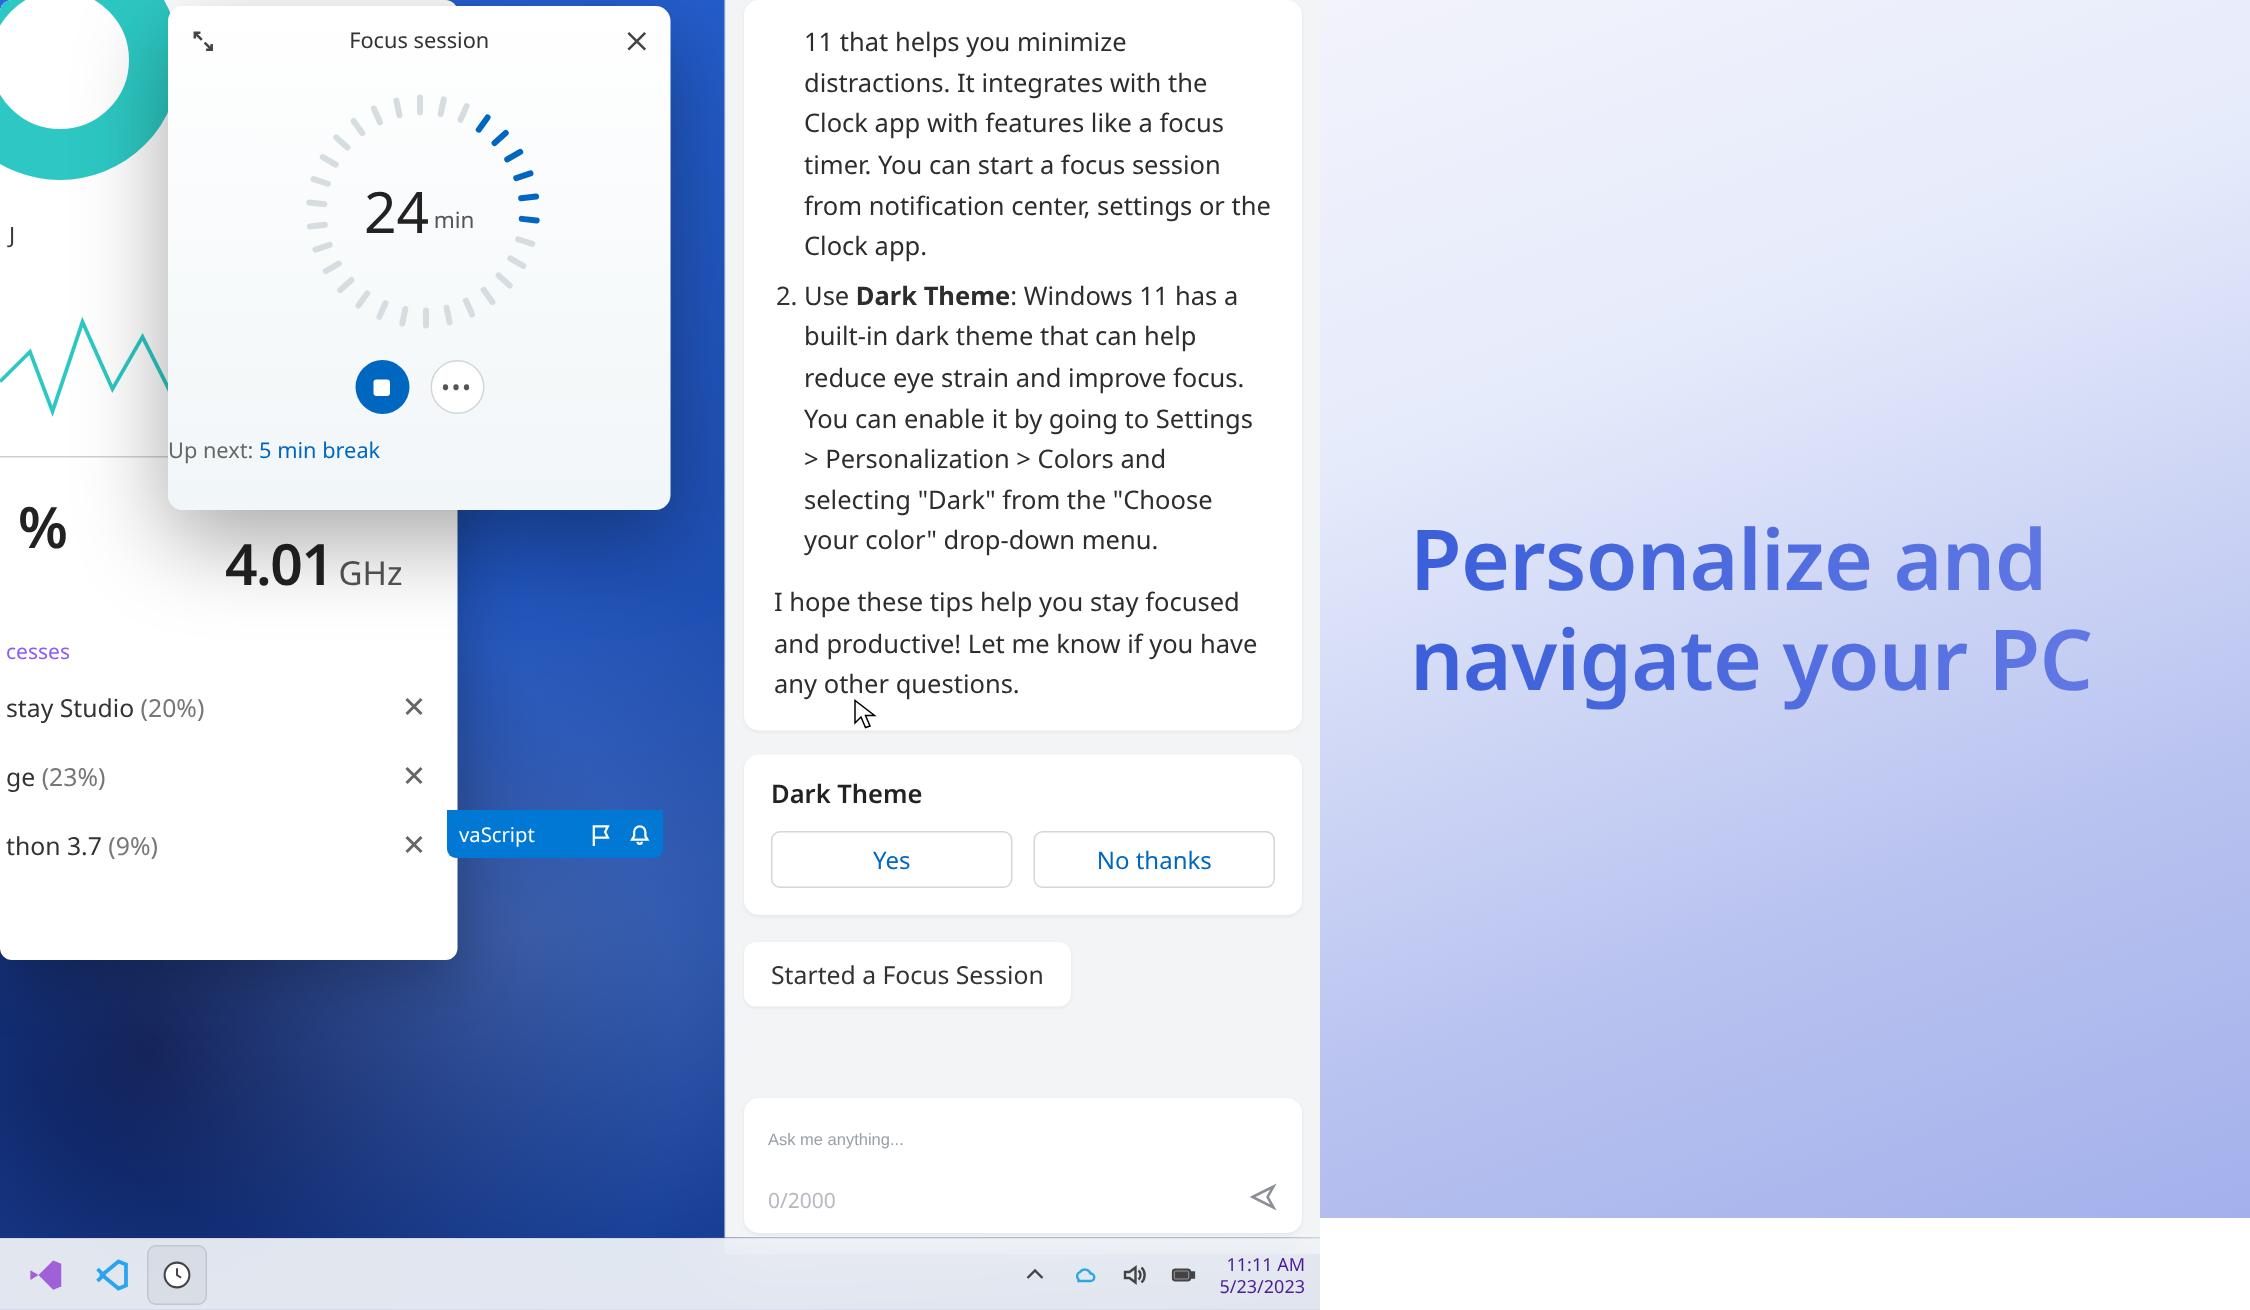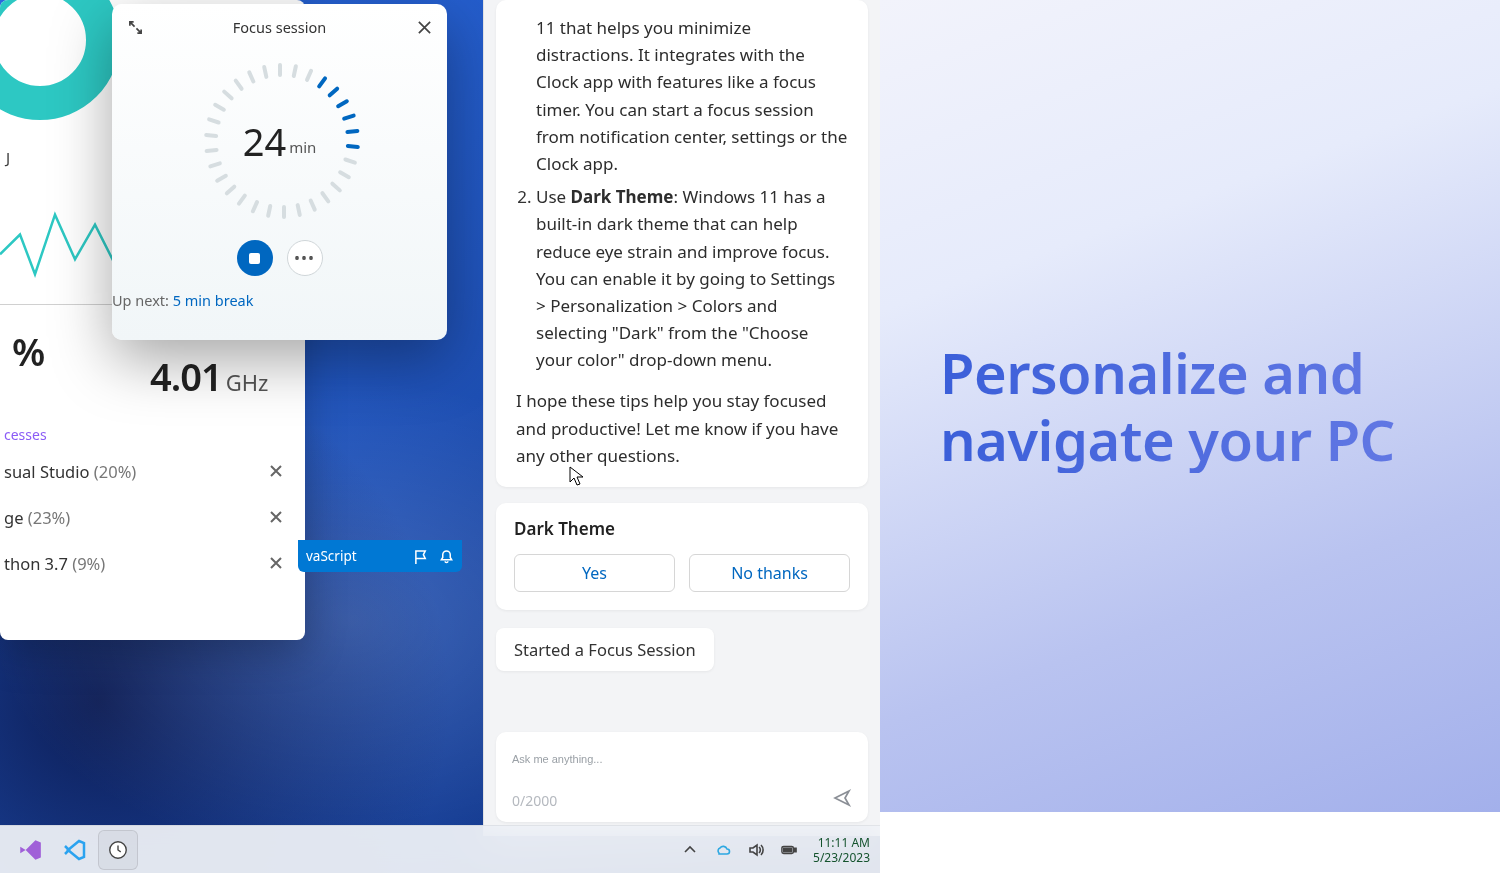--- a/index.html
+++ b/index.html
@@ -44,21 +44,21 @@
   .freq { font-size: 38px; font-weight:600; color:#222; letter-spacing:-1px;}
   .freq-unit { font-size: 22px; color:#555; margin-left:4px;}
   .processes-label { position:absolute; top:425px; left:0; font-size:14px; color:#8b5cf6; padding-left:4px;}
   .proc-list { position:absolute; top:448px; left:0; width:100%; }
   .proc-row { display:flex; align-items:center; justify-content:space-between; height:46px; padding:0 20px 0 4px; font-size:16.5px; color:#333;}
   .proc-close { width:18px; height:18px; color:#555; cursor:pointer; display:flex; align-items:center; justify-content:center;}
   .proc-close svg{width:12px;height:12px;stroke:#666;stroke-width:2;}
 
   
   .vscode-frag {
-    position:absolute; left:298px; top:540px; width:164px; height:32px;
+    position:absolute; left:298px; top:540px; width:144px; height:32px;
     background:#0078d4; color:#fff; display:flex; align-items:center;
     font-size:13.5px; padding:4px 8px; border-radius:0 0 6px 6px;
   }
   .vscode-frag .spacer{flex:1}
   .vscode-frag svg{width:15px;height:15px;fill:none;stroke:#fff;stroke-width:1.6;margin-left:10px;}
 
   
   .focus-window {
     position:absolute; left:112px; top:4px; width:335px; height:336px;
     background: linear-gradient(180deg, #ffffff 0%, #f1f6f8 100%);
@@ -120,21 +120,21 @@
     position:absolute;left:0;bottom:0;width:880px;height:48px;
     background:rgba(243,245,248,0.92);backdrop-filter:blur(20px);
     border-top:1px solid rgba(0,0,0,0.06);
     display:flex;align-items:center;padding:0 10px;
   }
   .tb-app{width:40px;height:40px;border-radius:6px;display:flex;align-items:center;justify-content:center;margin-right:4px;cursor:pointer;}
   .tb-app.active{background:rgba(0,0,0,0.04);border:1px solid rgba(0,0,0,0.1);}
   .tb-right{margin-left:auto;display:flex;align-items:center;gap:16px;}
   .tray-ic{width:17px;height:17px;display:flex;align-items:center;justify-content:center;cursor:pointer;}
   .tray-ic svg{width:16px;height:16px;stroke:#444;fill:none;stroke-width:1.6;}
-  .clock-block{text-align:right;font-size:12px;color:#14532d;line-height:1.25;cursor:pointer;}
+  .clock-block{text-align:right;font-size:12px;color:#4c1d95;line-height:1.25;cursor:pointer;}
 
   
   .marketing{
     width:620px;height:812px;
     background:linear-gradient(160deg,#f2f3fb 0%,#e6ebfb 30%,#b9c3f0 70%,#a3b0eb 100%);
     display:flex;align-items:center;padding-left:60px;
   }
   .headline{font-size:56px;font-weight:600;line-height:1.2;
     background:linear-gradient(90deg,#3b5fd9 0%,#6a7de6 100%);
     -webkit-background-clip:text;background-clip:text;color:transparent;
@@ -157,21 +157,21 @@
     </div>
     <div class="percent-row">
       <span class="percent">%</span>
     </div>
     <div class="freq-block">
       <span class="freq">4.01</span><span class="freq-unit">GHz</span>
     </div>
     <div class="processes-label">cesses</div>
     <div class="proc-list">
       <div class="proc-row">
-        <span><span>sual Studio</span> <span style="color:#777">(20%)</span></span>
+        <span><span>stay Studio</span> <span style="color:#777">(20%)</span></span>
         <span class="proc-close">
             <svg viewBox="0 0 12 12">
               <path d="M1 1 L11 11 M11 1 L1 11"></path>
             </svg>
           </span>
       </div>
       <div class="proc-row">
         <span><span>ge</span> <span style="color:#777">(23%)</span></span>
         <span class="proc-close">
             <svg viewBox="0 0 12 12">

